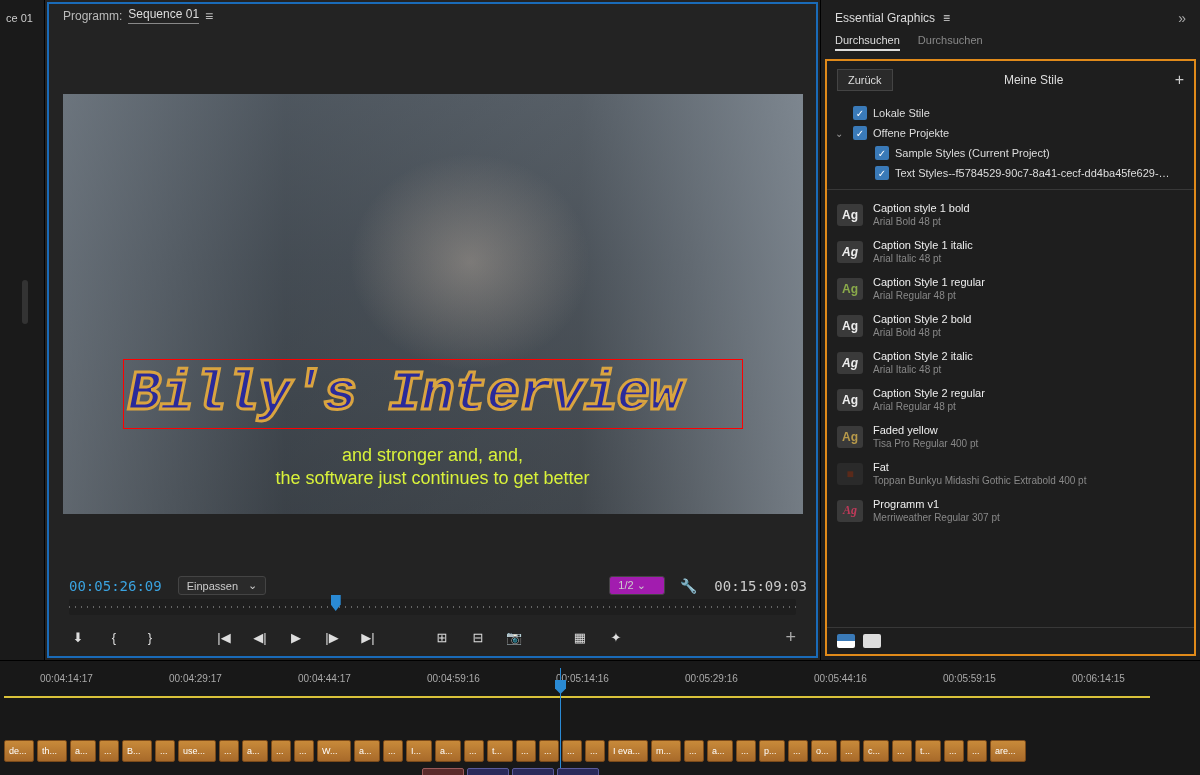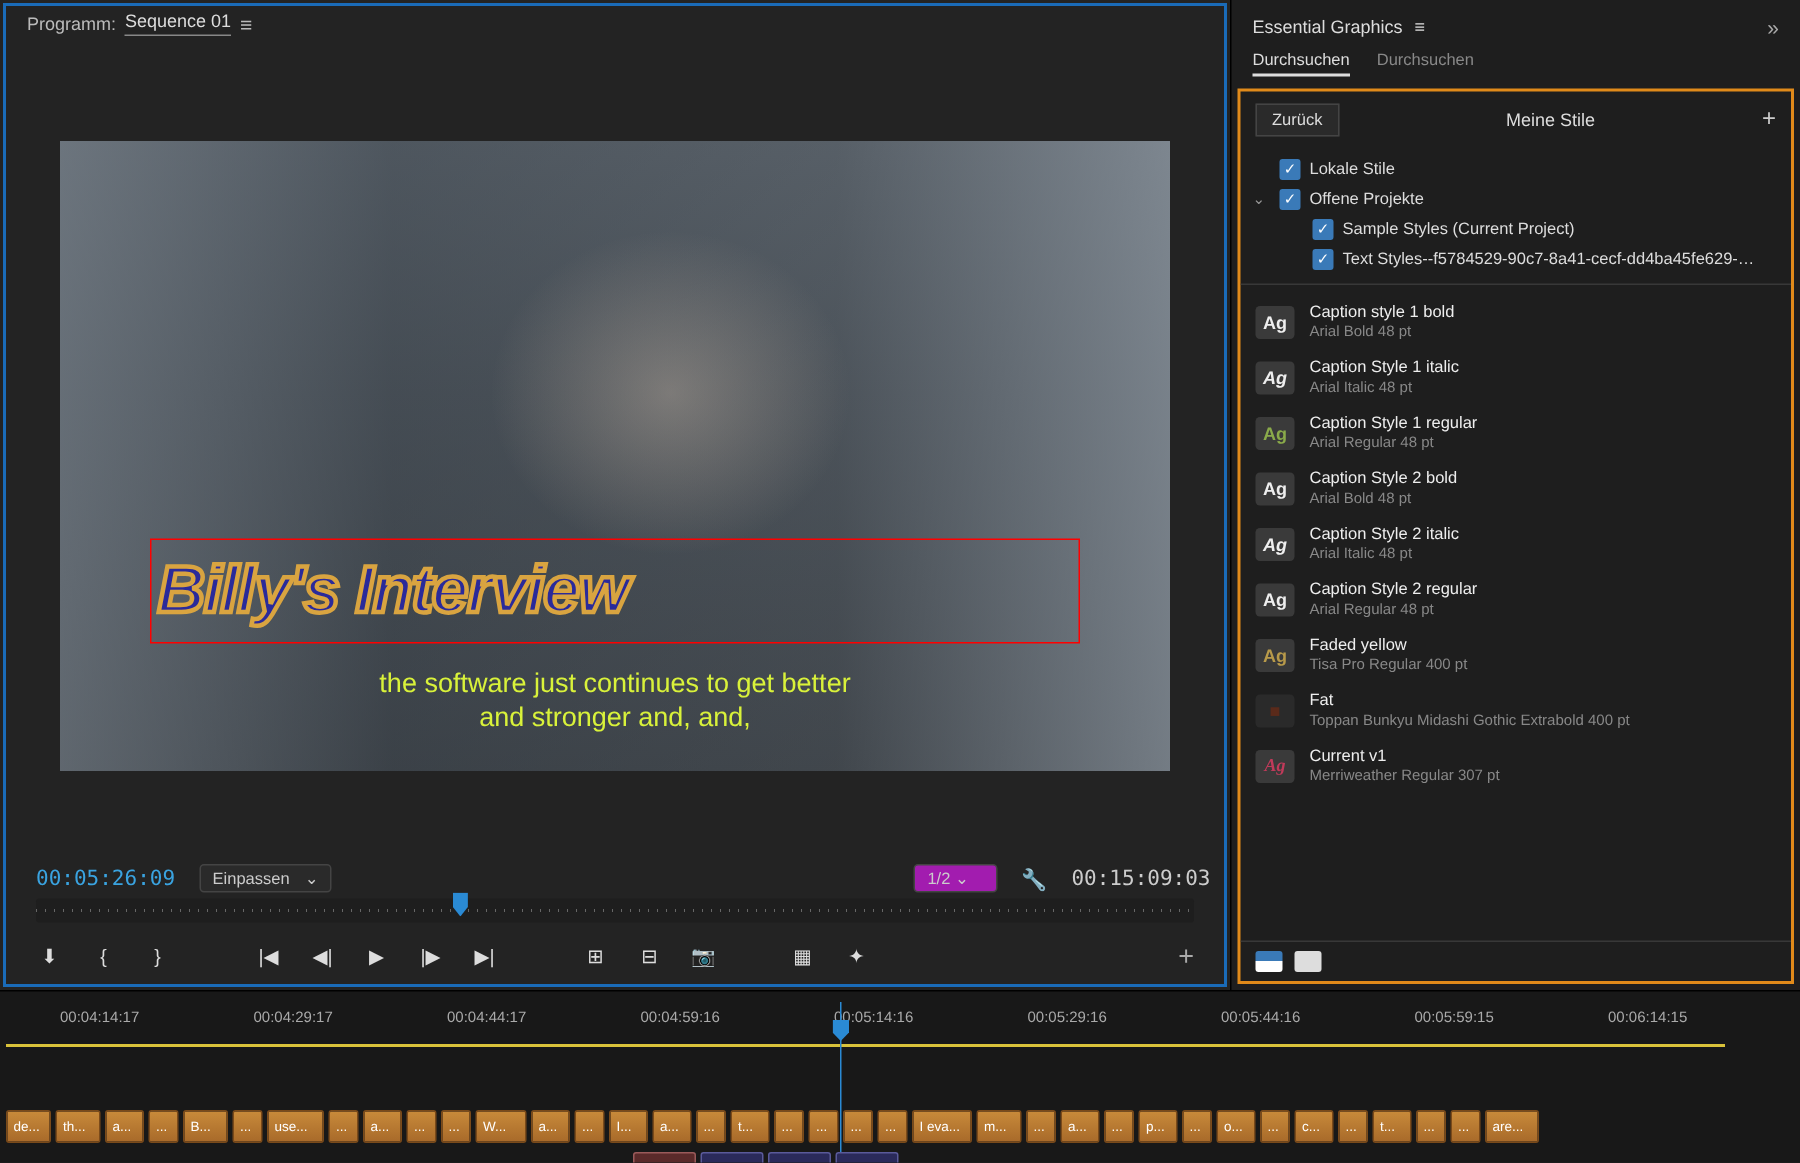--- a/index.html
+++ b/index.html
@@ -13,21 +13,21 @@
 .center-col { flex: 1; background: #232323; display: flex; flex-direction: column; }
 .program-panel { flex: 1; border: 2px solid #1a6bb8; margin: 2px; display: flex; flex-direction: column; background: #232323; }
 .program-header { padding: 3px 14px 4px 14px; font-size: 12px; color: #bbb; display: flex; align-items: center; gap: 6px; text-align: center; }
 .program-header .seq-name { color: #ddd; border-bottom: 1px solid #888; padding-bottom: 2px; }
 .program-header .menu-icon { font-size: 14px; cursor: pointer; }
 
 .viewer-area { flex: 1; display: flex; justify-content: center; align-items: center; padding: 20px 10px 10px 10px; }
 .viewer-frame { width: 740px; height: 420px; background: linear-gradient(180deg, #5a6168 0%, #4a5056 40%, #3a3e42 100%); position: relative; overflow: hidden; }
 .viewer-frame::before { content:""; position:absolute; inset:0; background: radial-gradient(ellipse 200px 180px at 55% 40%, rgba(220,200,180,0.35), transparent 60%), linear-gradient(90deg, rgba(120,130,140,0.6) 0%, rgba(60,70,80,0.4) 30%, rgba(80,90,100,0.3) 70%, rgba(140,150,160,0.7) 100%); }
 .title-text { position: absolute; left: 60px; top: 265px; width: 620px; height: 70px; border: 1px solid #ff0000; display: flex; align-items: center; }
-.title-text-inner { font-family: Liberation Sans, sans-serif; font-weight: 900; font-style: italic; font-size: 44px; color: #2a2a9a; -webkit-text-stroke: 3px #d9a440; letter-spacing: -1px; padding-left: 4px; }
+.title-text-inner { font-family: Liberation Mono, monospace; font-weight: 900; font-style: italic; font-size: 56px; color: #2a2a9a; -webkit-text-stroke: 3px #d9a440; letter-spacing: -1px; padding-left: 4px; }
 .caption-text { position: absolute; left: 0; right: 0; top: 350px; text-align: center; color: #d9f23a; font-size: 18px; line-height: 1.3; }
 
 .timecode-row { display: flex; align-items: center; padding: 6px 9px 2px 20px; gap: 16px; }
 .tc-left { color: #3aa3e0; font-size: 14px; font-family: monospace; }
 .fit-select { background: #2a2a2a; color: #ccc; border: 1px solid #444; padding: 2px 8px; font-size: 11px; display: flex; align-items: center; gap: 10px; border-radius: 3px; cursor: pointer; }
 .spacer { flex: 1; }
 .res-select { background: #a21caf; color: #ccc; border: 1px solid #444; padding: 2px 18px 2px 8px; font-size: 11px; border-radius: 3px; cursor: pointer; }
 .wrench-icon { color: #999; font-size: 14px; cursor: pointer; }
 .tc-right { color: #ccc; font-size: 14px; font-family: monospace; }
 
@@ -87,37 +87,41 @@
 .tl-playhead-handle { position: absolute; left: 555px; top: 680px; width: 11px; height: 14px; background: #2a8ad4; clip-path: polygon(0 0,100% 0,100% 60%,50% 100%,0 60%); }
 .yellow-bar { position: absolute; left: 4px; right: 50px; top: 696px; height: 2px; background: #d9c23a; }
 
 .drag-handle { position:absolute; left:22px; top:280px; width:6px; height:44px; background:#333; border-radius:3px; cursor:ew-resize; }
 </style>
 </head>
 <body>
 
 <div class="app">
   <div class="top-area">
+    <div class="left-col">
+      <div class="tab">ce 01</div>
+      <div class="drag-handle"></div>
+    </div>
 
     <div class="center-col">
       <div class="program-panel">
         <div class="program-header">
           <span>Programm:</span>
           <span class="seq-name">Sequence 01</span>
           <span class="menu-icon">≡</span>
         </div>
 
         <div class="viewer-area">
           <div class="viewer-frame">
             <div class="title-text">
               <div class="title-text-inner">Billy's Interview</div>
             </div>
             <div class="caption-text">
+              <div>and stronger and, and,</div>
               <div>the software just continues to get better</div>
-              <div>and stronger and, and,</div>
             </div>
           </div>
         </div>
 
         <div class="timecode-row">
           <span class="tc-left">00:05:26:09</span>
           <div class="fit-select">
             <span>Einpassen</span>
               <span>⌄</span>
           </div>
@@ -249,21 +253,21 @@
             <div class="style-item">
               <div class="style-swatch fat">■</div>
     <div class="meta">
                 <div class="name">Fat</div>
     <div class="sub">Toppan Bunkyu Midashi Gothic Extrabold 400 pt</div>
               </div>
             </div>
             <div class="style-item">
               <div class="style-swatch headline">Ag</div>
     <div class="meta">
-                <div class="name">Current v1</div>
+                <div class="name">Programm v1</div>
     <div class="sub">Merriweather Regular 307 pt</div>
               </div>
             </div>
           </div>
 
         <div class="styles-footer">
           <div class="footer-icon list"></div>
           <div class="footer-icon grid"></div>
         </div>
       </div>

